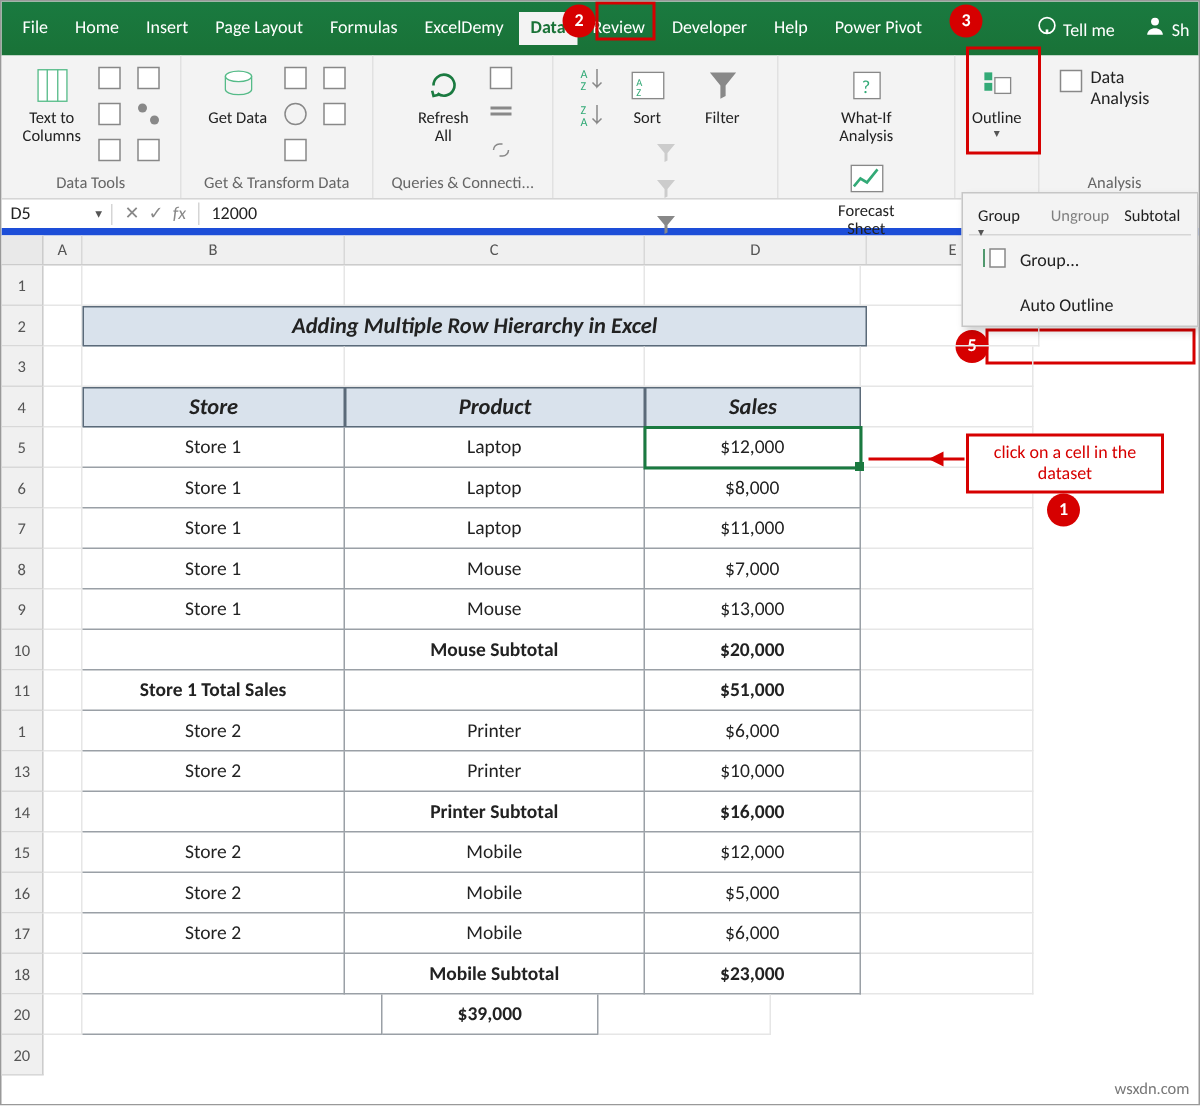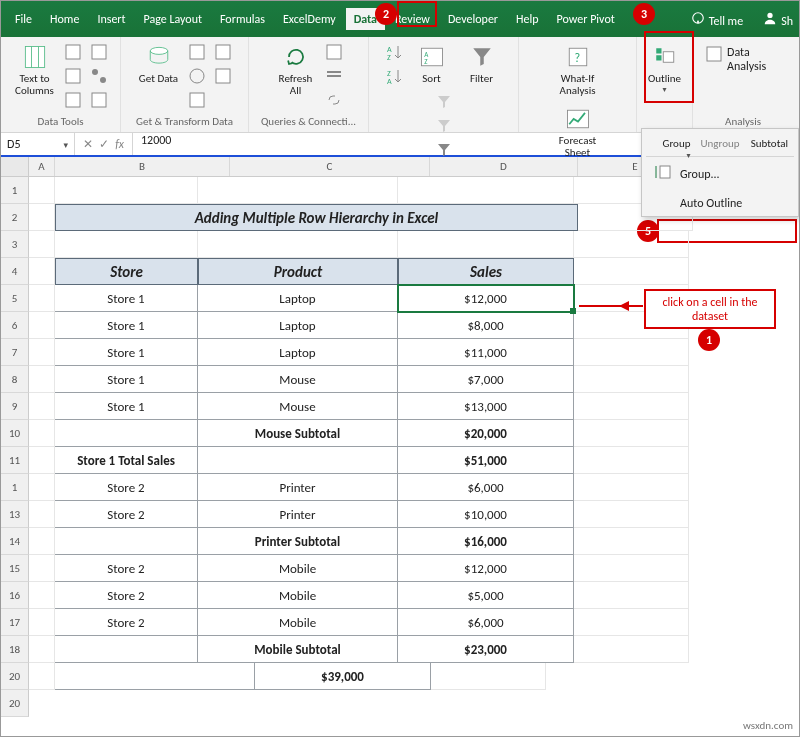--- a/index.html
+++ b/index.html
@@ -26,45 +26,45 @@
 .stackbtns{display:flex;flex-direction:column;gap:2px}
 .data-analysis{display:flex;align-items:flex-start;gap:4px;padding:4px 6px;font-size:12px}
 
 
 .step-box{border:2px solid #d60000;position:absolute}
 .step-num{position:absolute;width:22px;height:22px;border-radius:50%;background:#d60000;color:#fff;font-weight:700;font-size:12px;display:flex;align-items:center;justify-content:center}
 
 
 .dropdown{position:absolute;background:#f3f3f3;border:1px solid #c6c6c6;box-shadow:2px 3px 6px rgba(0,0,0,.2);z-index:5}
 .dropdown .row{display:flex;gap:10px;padding:6px 10px}
-.dropdown .ddbtn{display:flex;flex-direction:column;align-items:flex-end;width:52px;font-size:11px;text-align:center}
+.dropdown .ddbtn{display:flex;flex-direction:column;align-items:flex-start;width:52px;font-size:11px;text-align:center}
 .dropdown .ddbtn svg{width:30px;height:30px;margin-bottom:2px}
 .dropdown .sep{height:1px;background:#d5d5d5;margin:0 4px}
 .dropdown .item{display:flex;align-items:center;gap:8px;padding:6px 12px;font-size:12px}
 .dropdown .item svg{width:18px;height:18px}
 
 
-.namefx{display:flex;height:24px;border-bottom:2px solid #1d4ed8;background:#fff;font-size:12px}
+.namefx{display:flex;align-items:center;height:24px;border-bottom:5px solid #1d4ed8;background:#fff;font-size:12px}
 .namebox{width:74px;border-right:1px solid #d5d5d5;padding:0 6px;display:flex;align-items:center;justify-content:space-between}
 .namebox .dd{font-size:9px;color:#555}
 .fxicons{display:flex;align-items:center;gap:6px;padding:0 8px;border-right:1px solid #d5d5d5;color:#888}
 .fxbar{flex:1;padding:0 8px}
 
 
 .gridwrap{position:relative}
 .colhdr{display:flex;height:20px;background:#f0f0f0;border-bottom:1px solid #ccc;font-size:11px;color:#555}
 .corner{width:28px;border-right:1px solid #ccc;background:#e9e9e9}
 .ch{border-right:1px solid #d8d8d8;text-align:center;line-height:20px}
 .chA{width:26px}.chB{width:175px}.chC{width:200px}.chD{width:148px}.chE{width:115px}
 .rows{display:flex}
 .rowhdrs{display:flex;flex-direction:column}
 .rh{width:28px;height:27px;background:#f0f0f0;border-right:1px solid #ccc;border-bottom:1px solid #d8d8d8;font-size:11px;color:#555;text-align:center;line-height:27px}
 .sheet{position:relative}
 .row{display:flex;height:27px}
-.cA{width:26px}.cB{width:143px}.cC{width:200px}.cD{width:176px}.cE{width:115px}
+.cA{width:26px}.cB{width:175px}.cC{width:200px}.cD{width:144px}.cE{width:115px}
 .cell{border-right:1px solid #e6e6e6;border-bottom:1px solid #e6e6e6;padding:0 6px;display:flex;align-items:center;font-size:13px;font-family:Calibri,sans-serif}
 
 .tbl .cell.dc{border-right:1px solid #9aa0a6;border-bottom:1px solid #9aa0a6}
 .tbl .cell.dh{background:#d9e2ec;font-weight:700;font-style:italic;font-size:15px;justify-content:center;border:1px solid #5b6a79}
 .tbl .cell.center{justify-content:center}
 .tbl .cell.bold{font-weight:700}
 .titlebar{background:#d9e2ec;border:1px solid #5b6a79;font-weight:700;font-style:italic;font-size:15px;height:27px;display:flex;align-items:center;justify-content:center}
 .selcell{outline:2px solid #1a7a40;outline-offset:-1px;position:relative}
 .selcell::after{content:"";position:absolute;right:-3px;bottom:-3px;width:6px;height:6px;background:#1a7a40}
 

